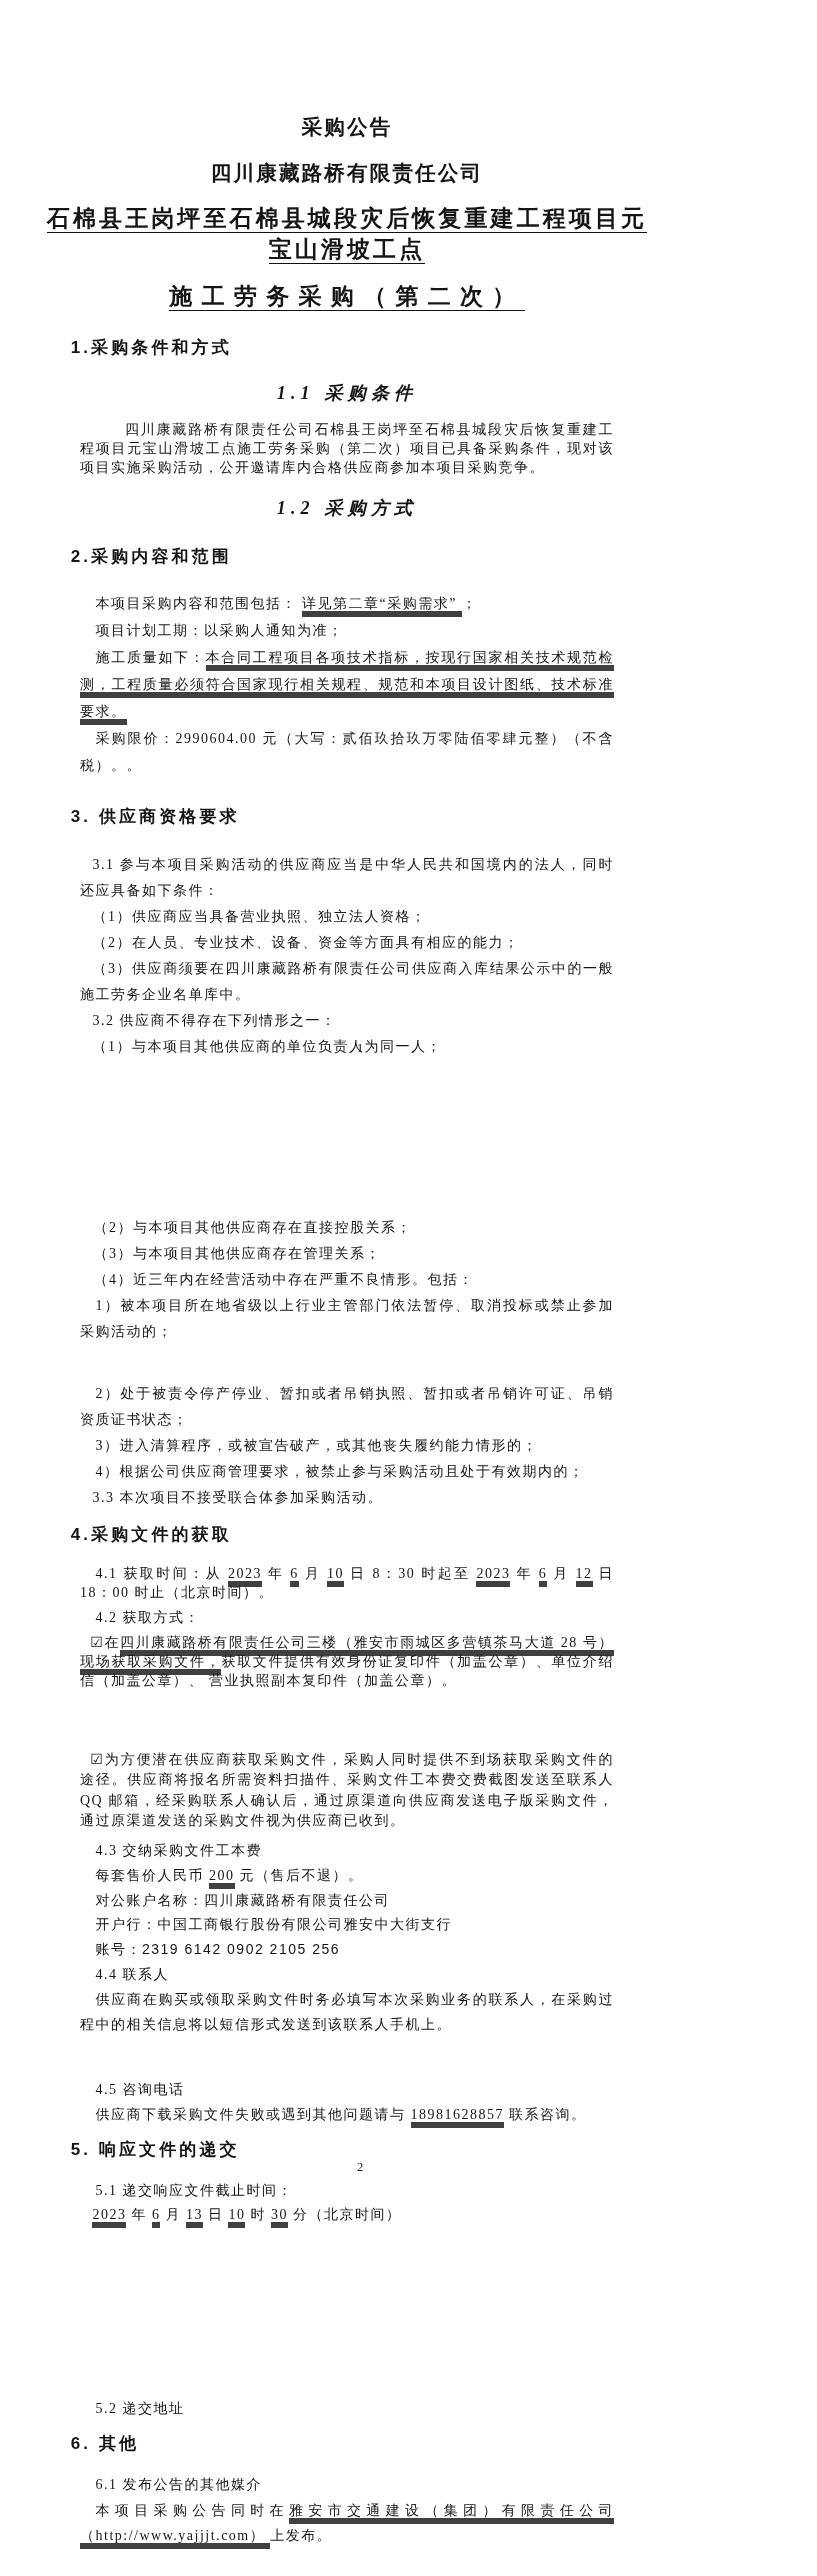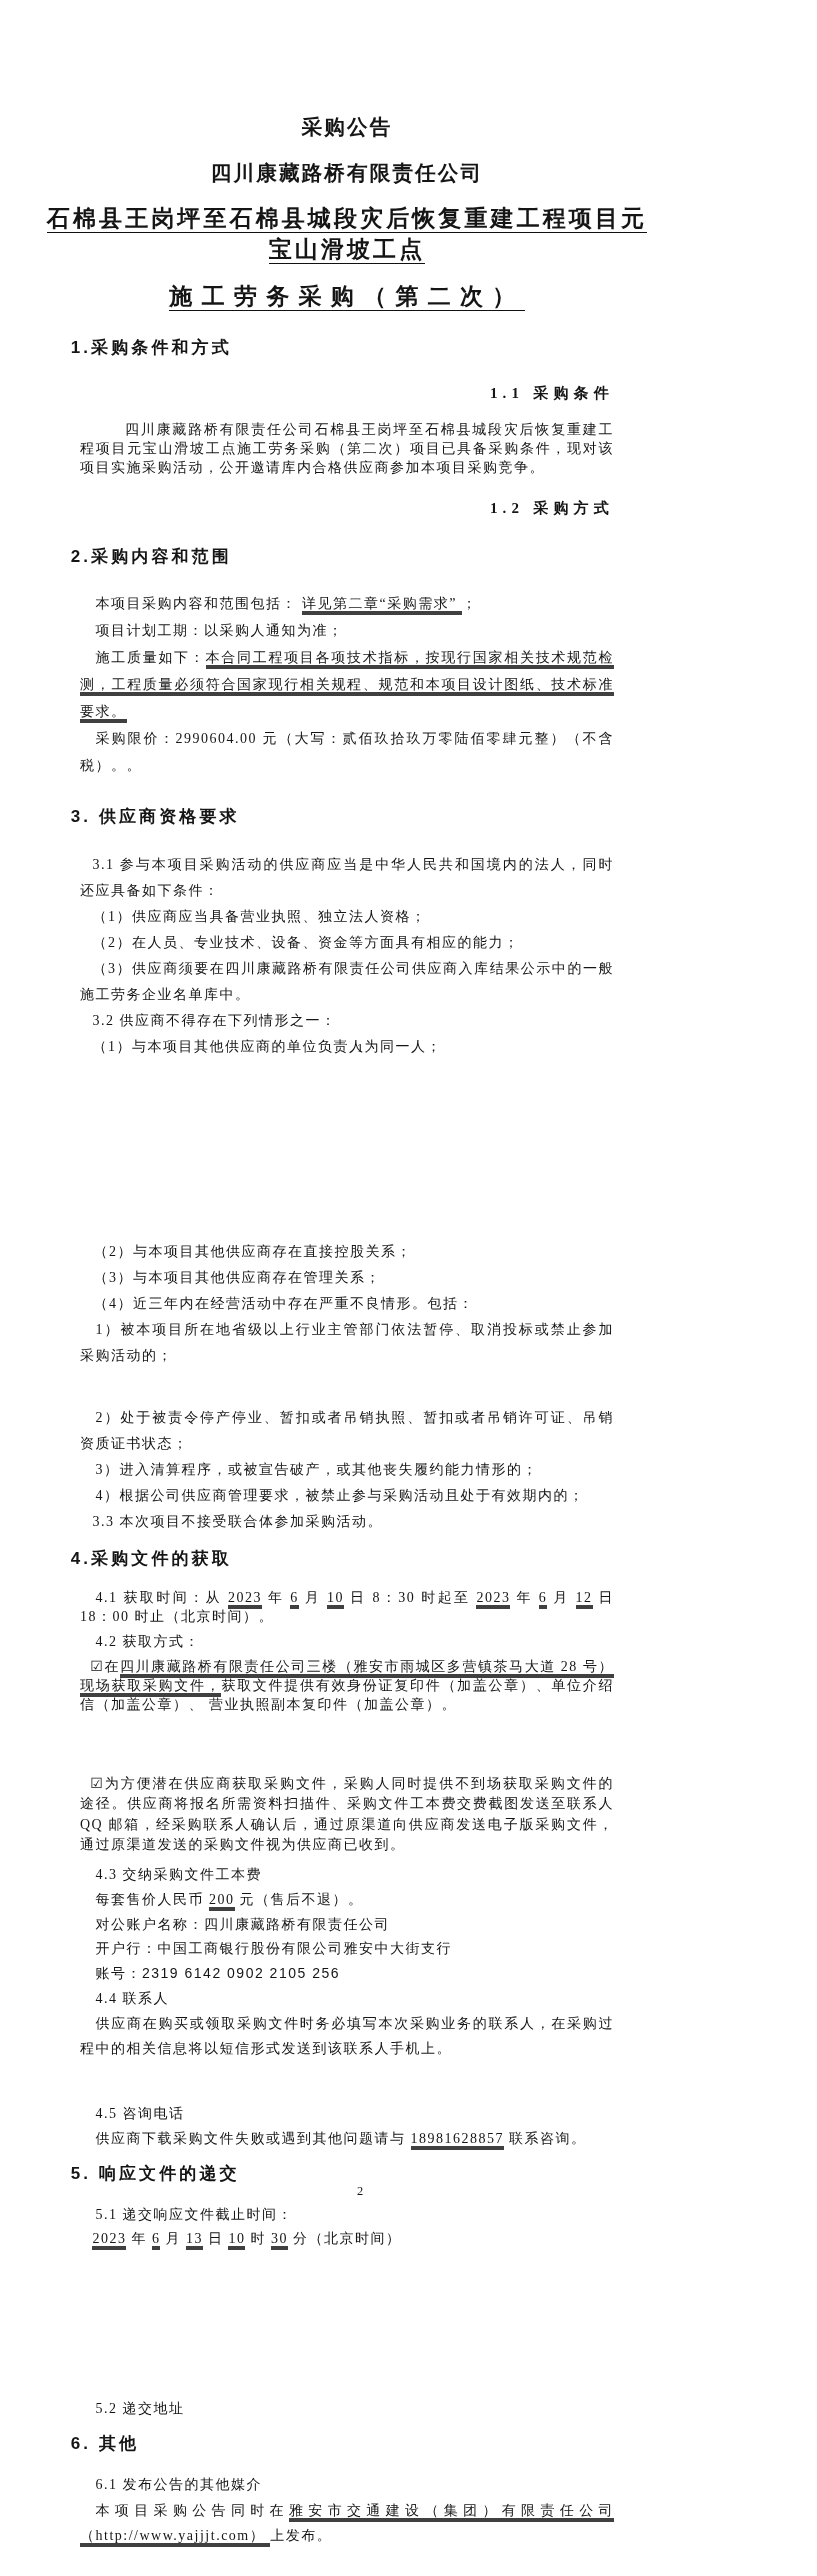--- a/index.html
+++ b/index.html
@@ -2,46 +2,46 @@
 <html style="font-size:8.2px"><head>
 <meta charset="utf-8">
 <style>
   html,body{margin:0;padding:0;background:#ffffff;}
   body{
     width:818px;height:3470px;position:relative;
     font-family:"Liberation Serif","DejaVu Serif",serif;
     color:#151515;
   }
   .page{position:absolute;left:0;width:679px;height:1157px;overflow:hidden;background:#fff;}
-  #page1{top:0;}#page2{top:1158px;}#page3{top:2313px;}
+  #page1{top:0;}#page2{top:1134px;}#page3{top:2313px;}
   .content{margin:0 65px 0 80px;}
   p{margin:0;}
   .body-text{font-size:14px;line-height:19px;letter-spacing:1.5px;text-align:justify;}
   .lh40{line-height:20.6px;}
   .lh48{line-height:25px;}
   .lh50{line-height:26px;}
   .lh52{line-height:27px;}
   .nojust{text-align:left;}
   .bigh{
     font-family:"Liberation Sans","DejaVu Sans",sans-serif;
     font-weight:bold;font-size:17px;line-height:27px;letter-spacing:3.1px;
     margin-left:-9.3px;text-align:left;
   }
-  .subh{font-weight:bold;font-size:15px;line-height:20.6px;letter-spacing:5.2px;text-align:right;}
+  .subh{font-weight:bold;font-size:18px;line-height:20.6px;letter-spacing:5.2px;text-align:center;font-style:italic;}
   .ind20{text-indent:10.3px;}
   .ind24{text-indent:12.4px;}
   .ind26{text-indent:13.4px;}
   .ind30{text-indent:15.5px;}
   .ind88{text-indent:45px;}
   .ind92{text-indent:47px;}
   .t1{font-size:20.6px;font-weight:bold;letter-spacing:2.1px;line-height:27px;text-align:center;}
   .t3{margin:0 -42px;font-size:23px;font-weight:bold;letter-spacing:3.1px;line-height:31px;text-align:center;}
   .t4{font-size:23px;font-weight:bold;letter-spacing:9.3px;line-height:31px;text-align:center;}
   .uline{border-bottom:1.5px solid #111;padding-bottom:1px;}
-  .seg-u{border-bottom:4px solid #404040;}
+  .seg-u{border-bottom:6px solid #404040;}
   .seg-sans{font-family:"Liberation Sans","DejaVu Sans",sans-serif;}
   .footer{
     position:absolute;left:0;right:0;text-align:center;
     font-size:12.4px;line-height:14.4px;transform:translateX(20.6px);
   }
 </style>
 </head>
 <body>
 
 <div class="page" id="page1">

